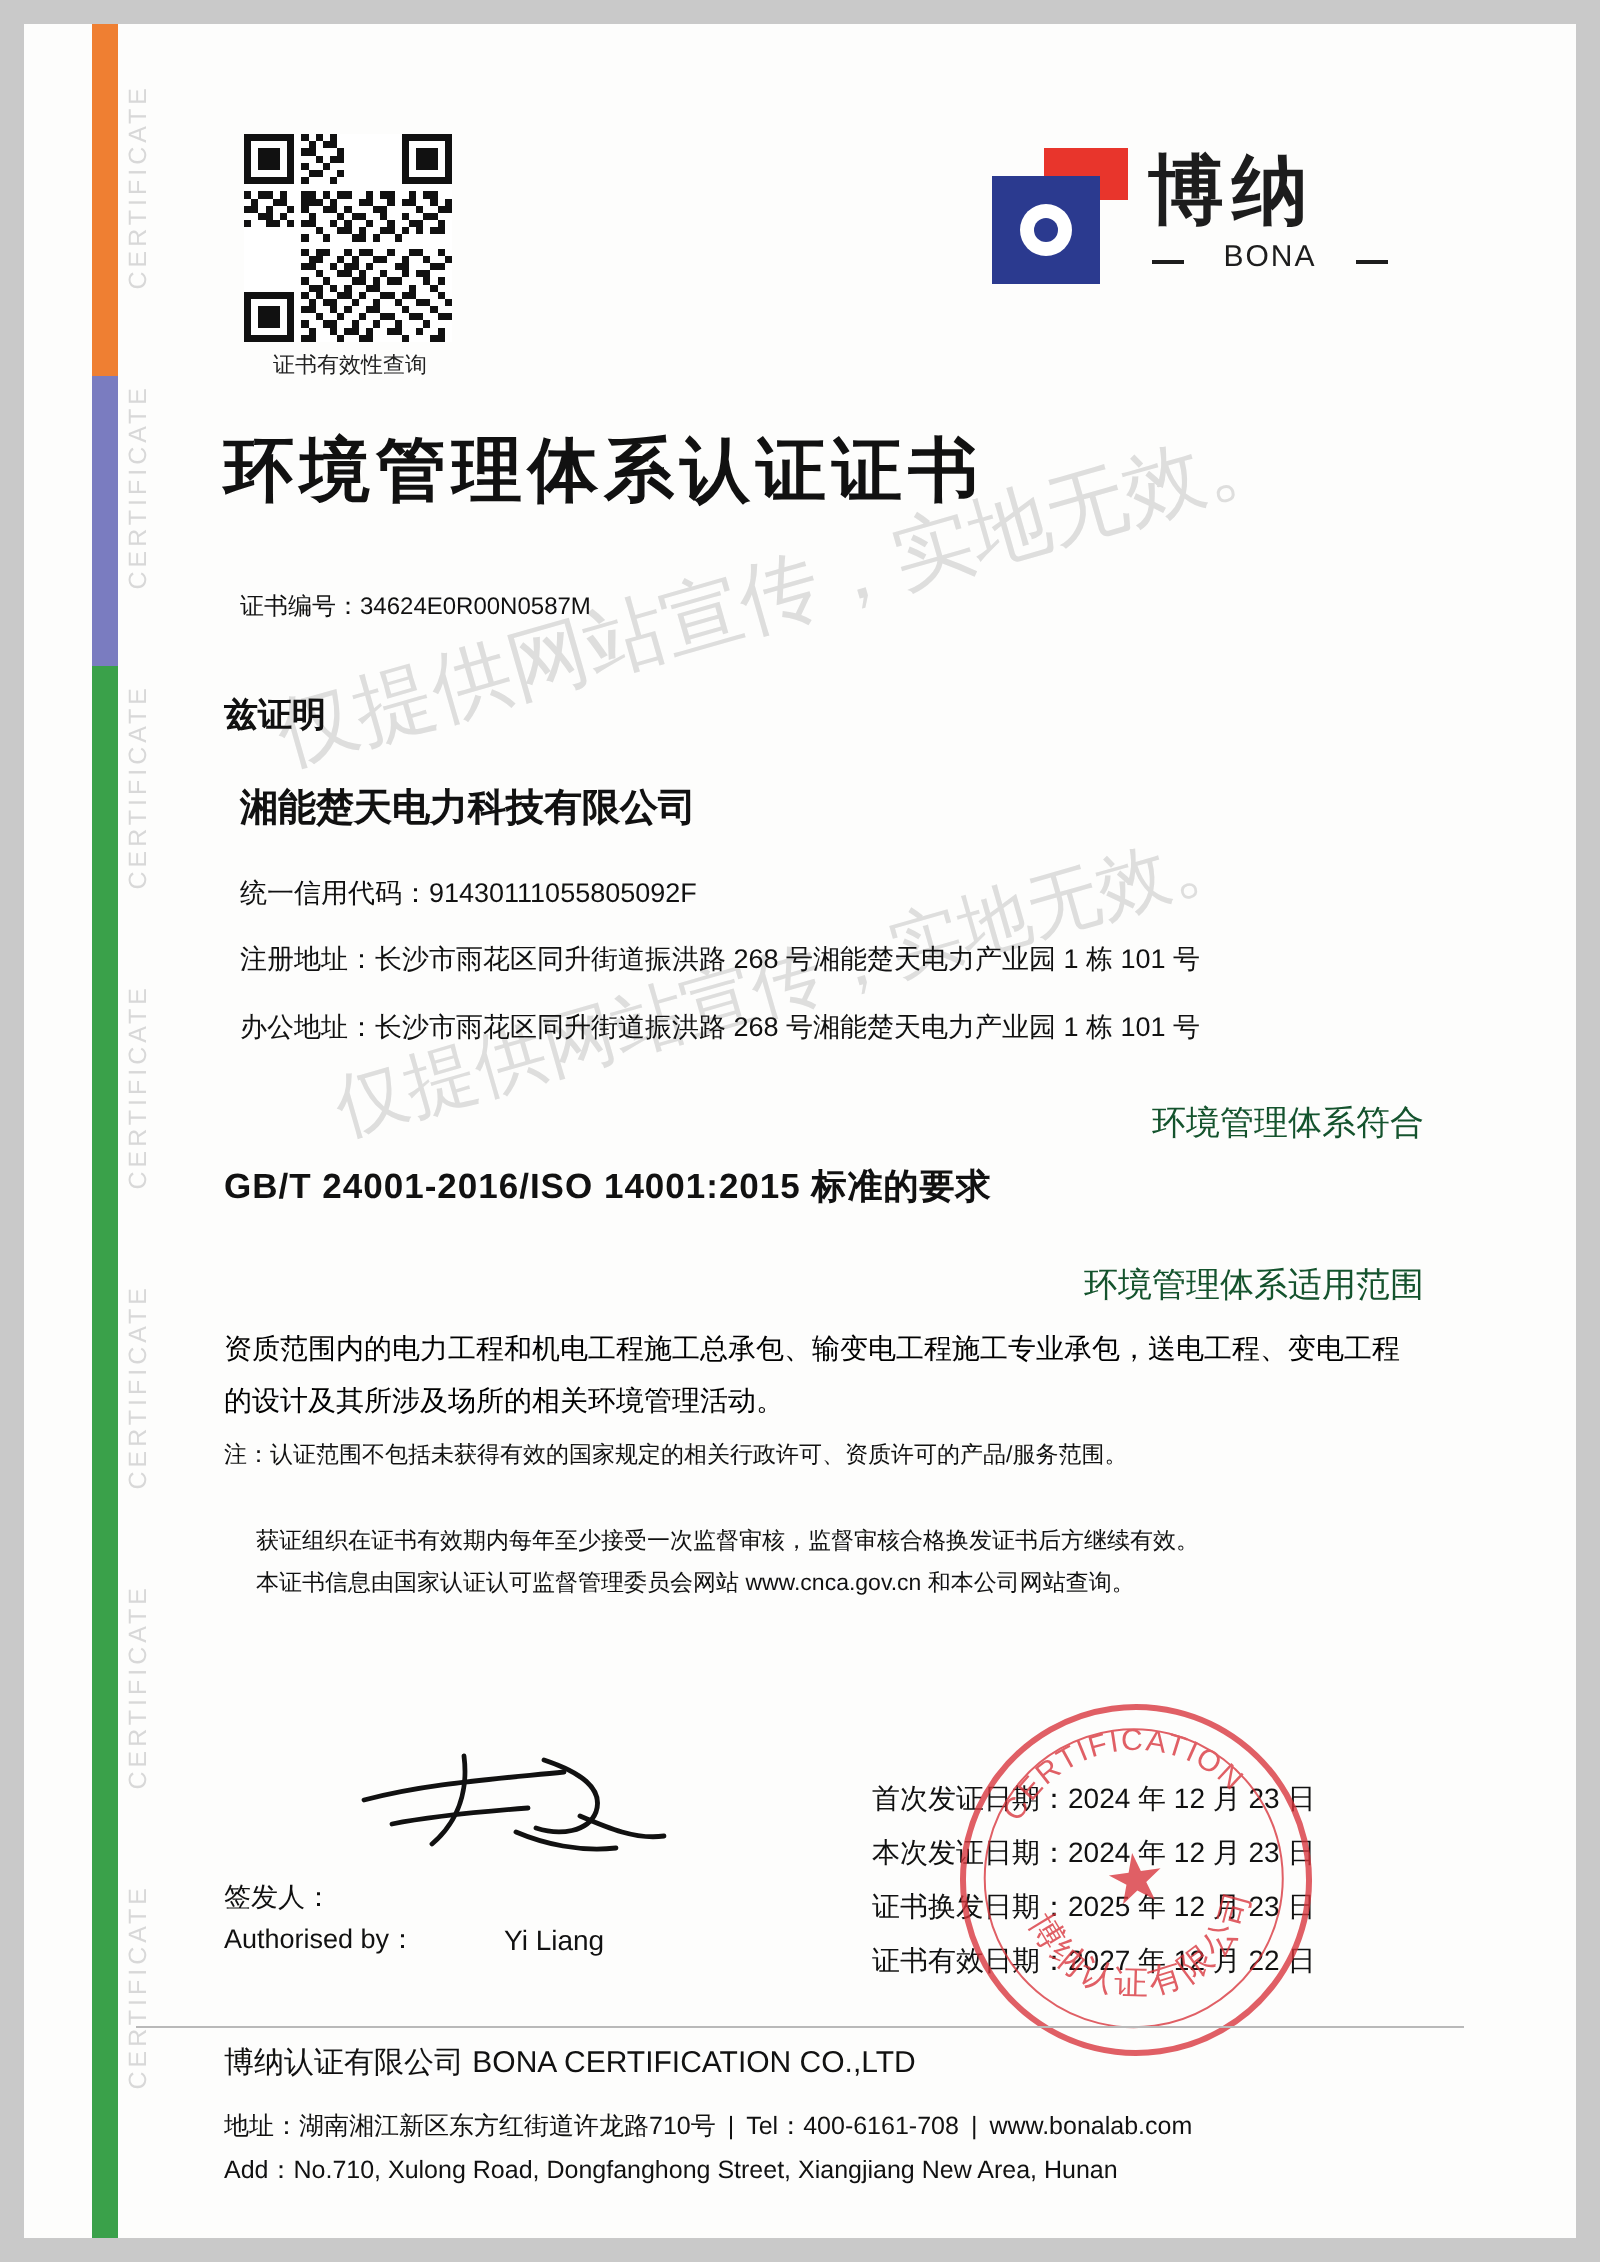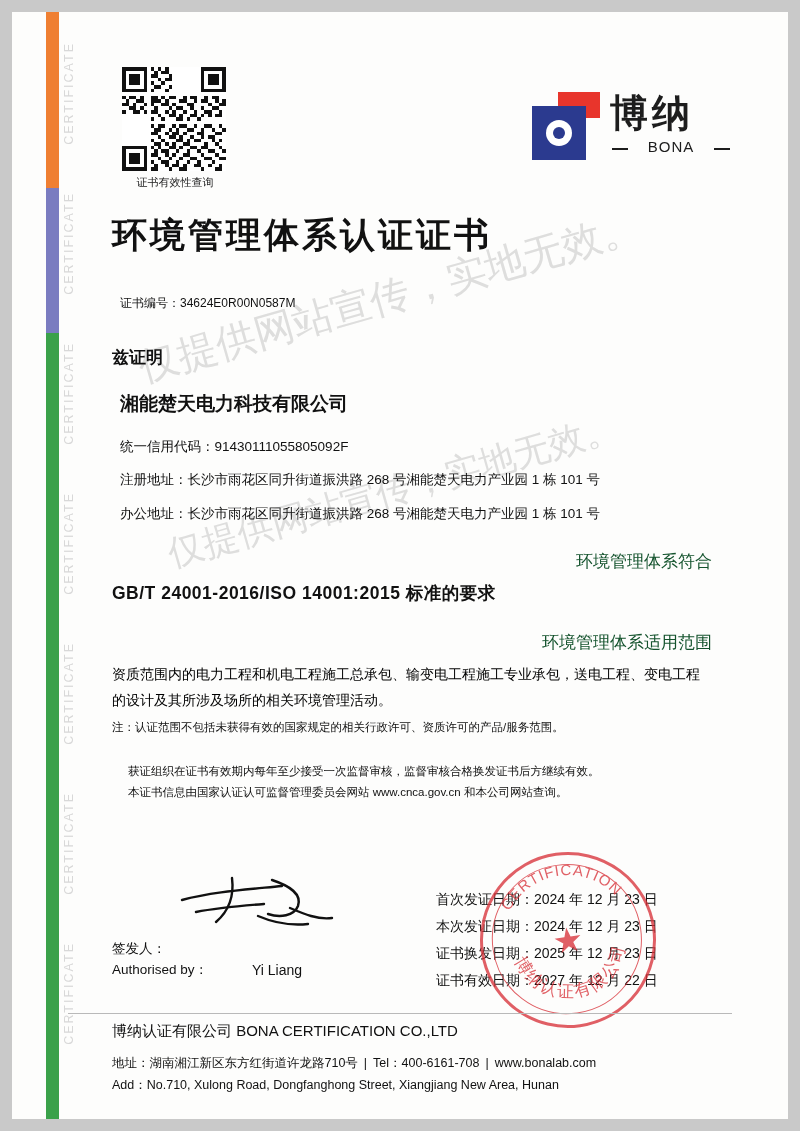--- a/index.html
+++ b/index.html
@@ -87,23 +87,24 @@
     text-align: center;
     font-size: 11px;
     color: #222;
     font-family: "Liberation Sans", sans-serif;
   }
 
   
   .logo {
     position: absolute;
     right: 56px;
-    top: 74px;
+    top: 56px;
     width: 200px;
     height: 86px;
+    padding-left: 36px;
   }
   .logo-mark {
     position: absolute;
     left: 0; top: 6px;
     width: 68px; height: 68px;
   }
   .logo-sq-red {
     position: absolute;
     left: 26px; top: 0;
     width: 42px; height: 26px;

